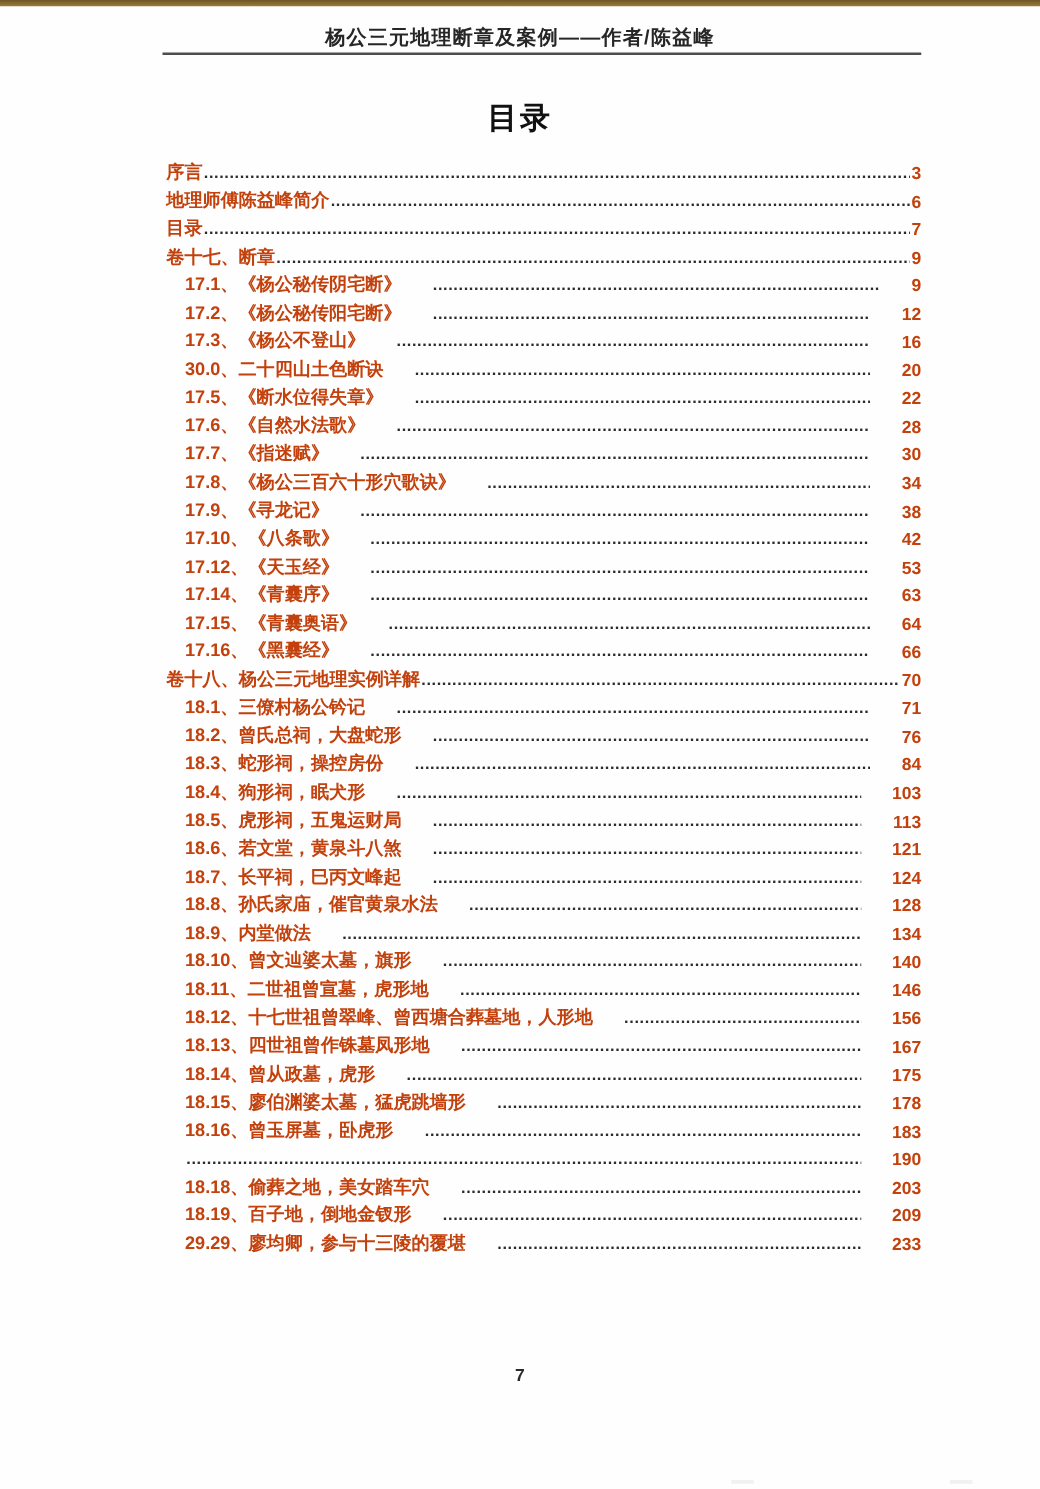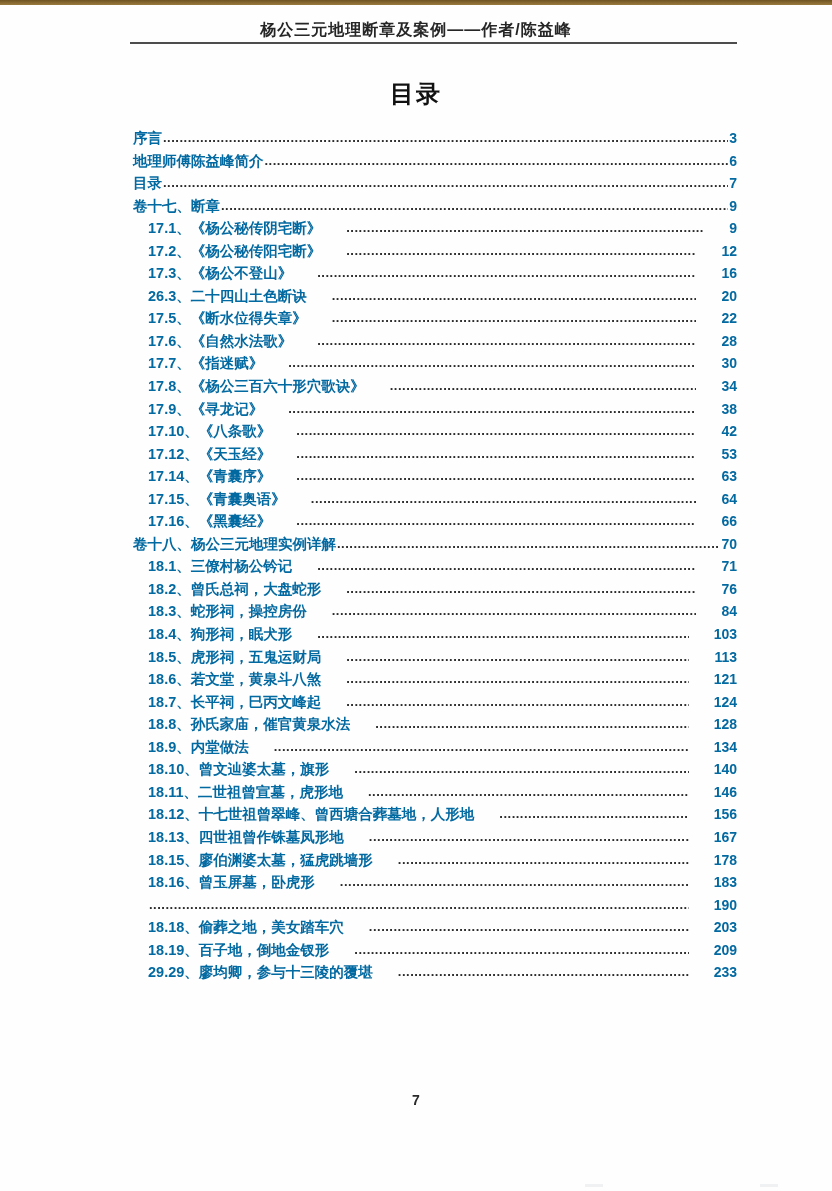--- a/index.html
+++ b/index.html
@@ -40,26 +40,26 @@
     letter-spacing: 2px;
   }
   .toc-list {
     position: absolute;
     top: 127px;
     left: 133px;
     right: 95px;
   }
   .toc-row {
     display: flex;
-    align-items: flex-end;
+    align-items: center;
     height: 22.55px;
     line-height: 22.55px;
     font-size: 14.5px;
     font-weight: 700;
-    color: #0369a1;
+    color: #c2410c;
     white-space: nowrap;
   }
   .toc-row.indent { padding-left: 15px; gap: 24px; }
   .toc-entry-label { flex: 0 0 auto; }
   .toc-dots {
     flex: 1 1 auto;
     overflow: hidden;
     margin: 0 1px;
     color: #2a2a2a;
   }
@@ -128,21 +128,21 @@
     <span class="toc-entry-label">17.2、《杨公秘传阳宅断》</span>
     <span class="toc-dots"></span>
     <span class="toc-entry-page">12</span>
   </div>
       <div class="toc-row indent">
     <span class="toc-entry-label">17.3、《杨公不登山》</span>
     <span class="toc-dots"></span>
     <span class="toc-entry-page">16</span>
   </div>
       <div class="toc-row indent">
-    <span class="toc-entry-label">26.3、二十四山土色断诀</span>
+    <span class="toc-entry-label">30.0、二十四山土色断诀</span>
     <span class="toc-dots"></span>
     <span class="toc-entry-page">20</span>
   </div>
       <div class="toc-row indent">
     <span class="toc-entry-label">17.5、《断水位得失章》</span>
     <span class="toc-dots"></span>
     <span class="toc-entry-page">22</span>
   </div>
       <div class="toc-row indent">
     <span class="toc-entry-label">17.6、《自然水法歌》</span>
@@ -251,20 +251,25 @@
   </div>
       <div class="toc-row indent">
     <span class="toc-entry-label">18.12、十七世祖曾翠峰、曾西塘合葬墓地，人形地</span>
     <span class="toc-dots"></span>
     <span class="toc-entry-page">156</span>
   </div>
       <div class="toc-row indent">
     <span class="toc-entry-label">18.13、四世祖曾作铢墓凤形地</span>
     <span class="toc-dots"></span>
     <span class="toc-entry-page">167</span>
+  </div>
+      <div class="toc-row indent">
+    <span class="toc-entry-label">18.14、曾从政墓，虎形</span>
+    <span class="toc-dots"></span>
+    <span class="toc-entry-page">175</span>
   </div>
       <div class="toc-row indent">
     <span class="toc-entry-label">18.15、廖伯渊婆太墓，猛虎跳墙形</span>
     <span class="toc-dots"></span>
     <span class="toc-entry-page">178</span>
   </div>
       <div class="toc-row indent">
     <span class="toc-entry-label">18.16、曾玉屏墓，卧虎形</span>
     <span class="toc-dots"></span>
     <span class="toc-entry-page">183</span>

